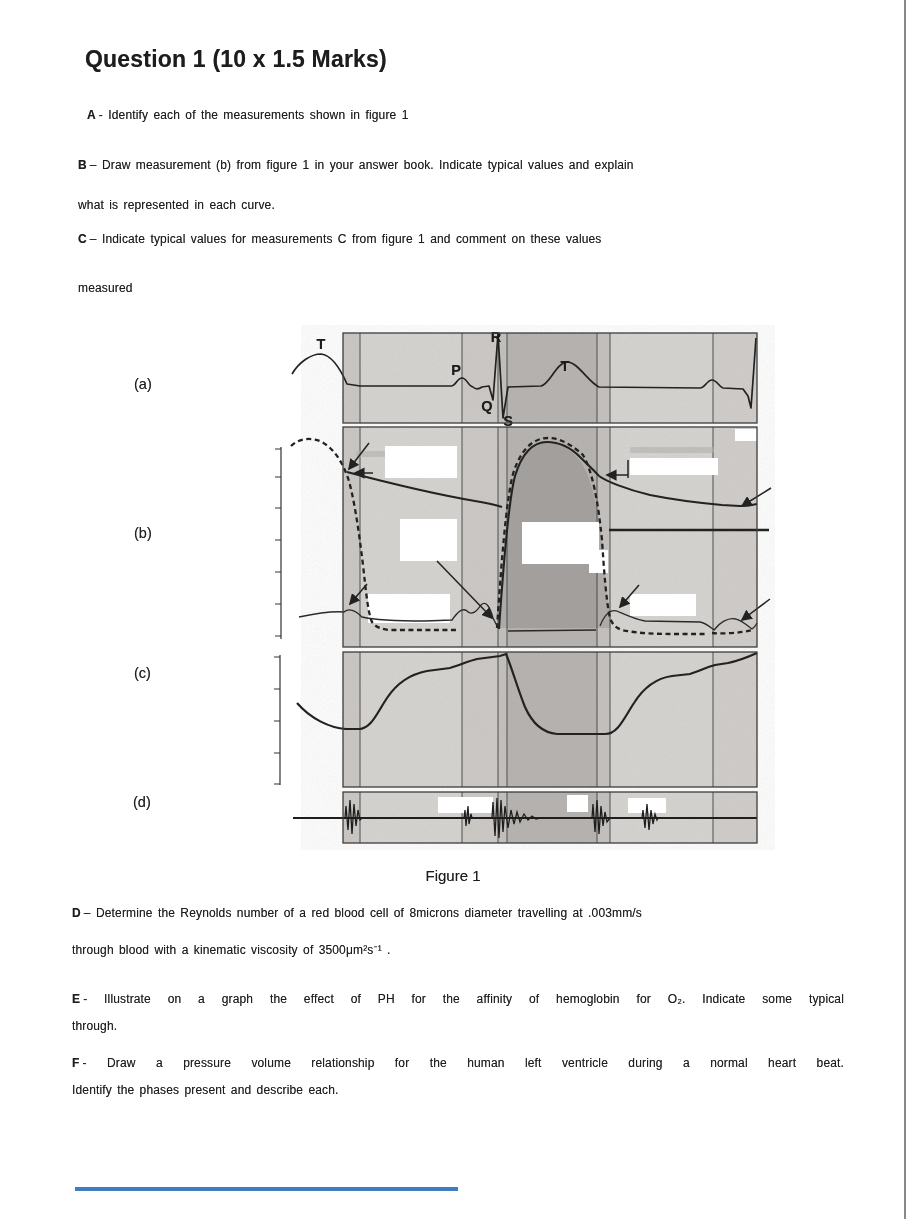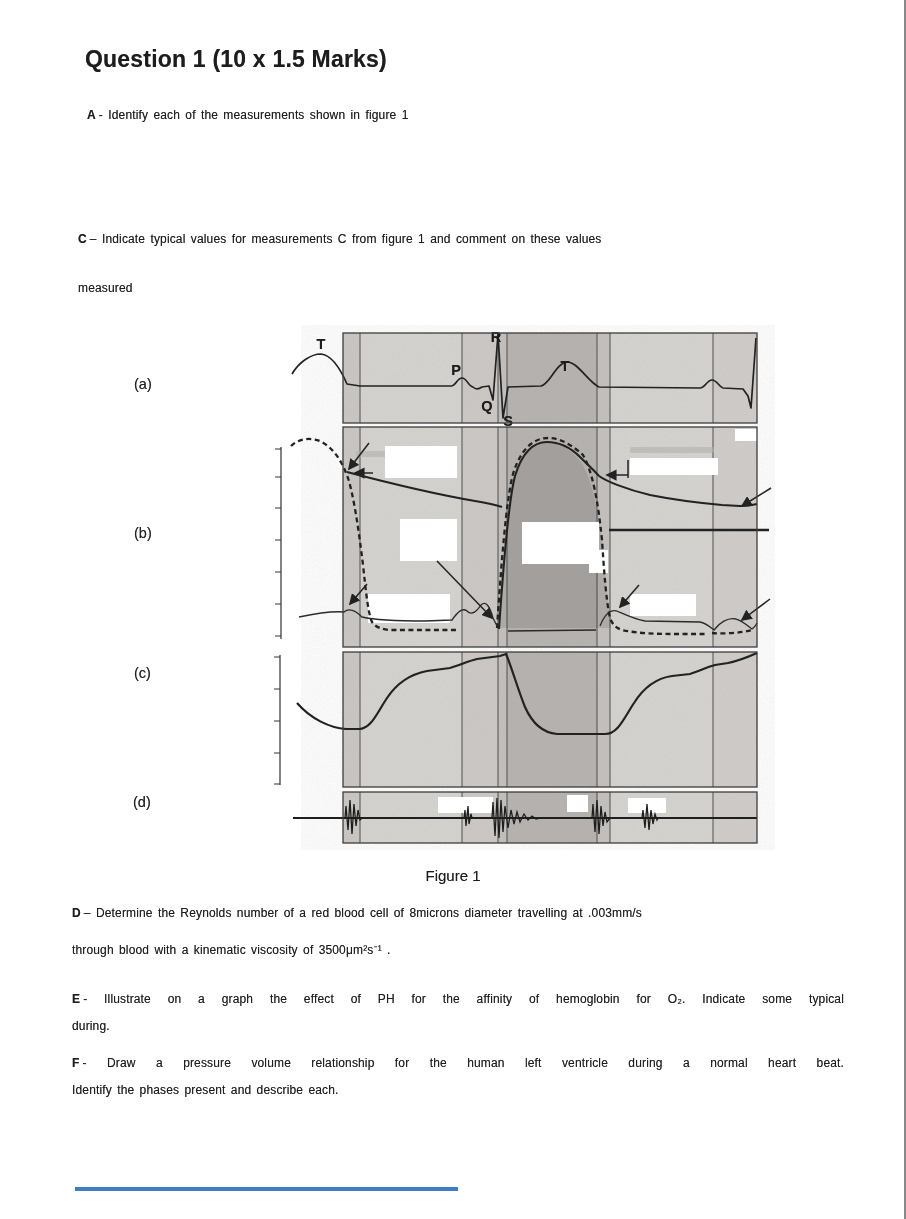--- a/index.html
+++ b/index.html
@@ -18,20 +18,22 @@
 </style>
 </head>
 <body>
 
 <div class="page scan">
 
   <h1 class="title">Question 1 (10 x 1.5 Marks)</h1>
 
   <div class="t" style="left:87px;top:108px;"><b>A</b><span>- Identify each of the measurements shown in figure 1</span></div>
 
+  <div class="t" style="left:78px;top:158px;"><b>B</b><span>– Draw measurement (b) from figure 1 in your answer book. Indicate typical values and explain</span></div>
+  <div class="t" style="left:78px;top:198px;">what is represented in each curve.</div>
 
   <div class="t" style="left:78px;top:232px;"><b>C</b><span>– Indicate typical values for measurements C from figure 1 and comment on these values</span></div>
   <div class="t" style="left:78px;top:281px;">measured</div>
 
   <div class="plabel" style="left:134px;top:376px;">(a)</div>
   <div class="plabel" style="left:134px;top:525px;">(b)</div>
   <div class="plabel" style="left:134px;top:665px;">(c)</div>
   <div class="plabel" style="left:133px;top:794px;">(d)</div>
 
   <svg class="fig" viewBox="255 325 520 525">
@@ -164,20 +166,20 @@
       <rect x="343" y="792" width="414" height="51"></rect>
     </g>
   </svg>
 
   <div class="caption">Figure 1</div>
 
   <div class="t" style="left:72px;top:906px;"><b>D</b><span>– Determine the Reynolds number of a red blood cell of 8microns diameter travelling at .003mm/s</span></div>
   <div class="t" style="left:72px;top:941px;">through blood with a kinematic viscosity of 3500μm²s⁻¹ .</div>
 
   <div class="t stretch" style="left:72px;top:992px;"><b>E</b><span>- Illustrate on a graph the effect of PH for the affinity of hemoglobin for O₂. Indicate some typical</span></div>
-  <div class="t" style="left:72px;top:1019px;">during.</div>
+  <div class="t" style="left:72px;top:1019px;">through.</div>
 
   <div class="t" style="left:72px;top:1083px;">Identify the phases present and describe each.</div>
   <div class="t stretch" style="left:72px;top:1056px;"><b>F</b><span>- Draw a pressure volume relationship for the human left ventricle during a normal heart beat.</span></div>
 
 
   <div class="rule" style="background:#3f7dc3"></div>
 </div>
 
 </body></html>

